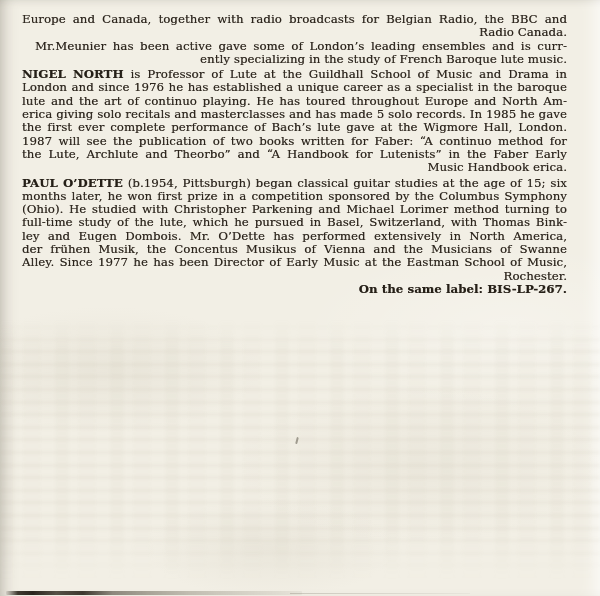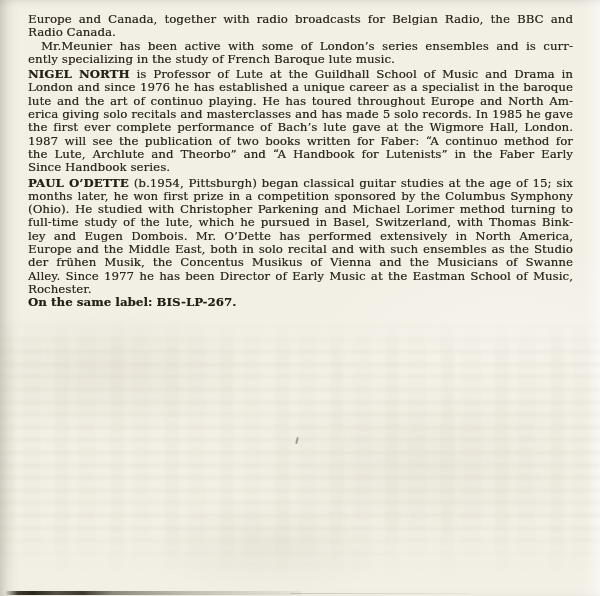--- a/index.html
+++ b/index.html
@@ -96,74 +96,73 @@
     width: 1.5px;
     height: 7px;
     background: rgba(95, 89, 77, 0.55);
     transform: rotate(14deg);
     border-radius: 1px;
     pointer-events: none;
   }
   
   .text-block {
     position: absolute;
-    left: 28px;
+    left: 22px;
     top: 13px;
     width: 545px;
     color: #2b241c;
     font-size: 11.7px;
     letter-spacing: 0.1px;
     text-shadow: 0.3px 0.3px 0.4px rgba(43, 36, 28, 0.55);
   }
   .para { margin: 0; }
   .para.gap { margin-top: 2px; }
   .line {
     line-height: 13.3px;
     white-space: normal;
-    text-align: left;
+    text-align: right;
   }
   .line.just {
     text-align: justify;
     text-align-last: justify;
     text-justify: inter-word;
   }
   .line.indent { padding-left: 13px; }
   .line b { font-weight: 700; color: #251f17; }
 </style>
 </head>
 <body>
 
 <div class="page">
   <div class="paper-mottle"></div>
   <div class="text-block">
       <div class="para">
         <div class="line just"><span>Europe and Canada, together with radio broadcasts for Belgian Radio, the BBC and</span></div>
         <div class="line"><span>Radio Canada.</span></div>
       </div>
       <div class="para">
-        <div class="line just indent"><span>Mr.Meunier has been active with some of London’s series ensembles and is curr-</span></div>
+        <div class="line just indent"><span>Mr.Meunier has been active gave some of London’s leading ensembles and is curr-</span></div>
         <div class="line"><span>ently specializing in the study of French Baroque lute music.</span></div>
       </div>
       <div class="para gap">
         <div class="line just"><b>NIGEL NORTH</b><span> is Professor of Lute at the Guildhall School of Music and Drama in</span></div>
         <div class="line just"><span>London and since 1976 he has established a unique career as a specialist in the baroque</span></div>
         <div class="line just"><span>lute and the art of continuo playing.  He has toured throughout Europe and North Am-</span></div>
         <div class="line just"><span>erica giving solo recitals and masterclasses and has made 5 solo records.  In 1985 he gave</span></div>
         <div class="line just"><span>the first ever complete performance of Bach’s lute gave at the Wigmore Hall, London.</span></div>
         <div class="line just"><span>1987 will see the publication of two books written for Faber: “A continuo method for</span></div>
         <div class="line just"><span>the Lute, Archlute and Theorbo” and “A Handbook for Lutenists” in the Faber Early</span></div>
-        <div class="line"><span>Since Handbook series.</span></div>
+        <div class="line"><span>Music Handbook erica.</span></div>
       </div>
       <div class="para gap">
         <div class="line just"><b>PAUL O’DETTE</b><span> (b.1954, Pittsburgh) began classical guitar studies at the age of 15; six</span></div>
         <div class="line just"><span>months later, he won first prize in a competition sponsored by the Columbus Symphony</span></div>
         <div class="line just"><span>(Ohio).  He studied with Christopher Parkening and Michael Lorimer method turning to</span></div>
         <div class="line just"><span>full-time study of the lute, which he pursued in Basel, Switzerland, with Thomas Bink-</span></div>
         <div class="line just"><span>ley and Eugen Dombois.  Mr. O’Dette has performed extensively in North America,</span></div>
-        <div class="line just"><span>Europe and the Middle East, both in solo recital and with such ensembles as the Studio</span></div>
         <div class="line just"><span>der frühen Musik, the Concentus Musikus of Vienna and the Musicians of Swanne</span></div>
         <div class="line just"><span>Alley.  Since 1977 he has been Director of Early Music at the Eastman School of Music,</span></div>
         <div class="line"><span>Rochester.</span></div>
       </div>
       <div class="para">
         <div class="line"><b>On the same label: BIS-LP-267.</b></div>
       </div>
     </div>
   <div class="bleed-texture"></div>
   <div class="speck"></div>

